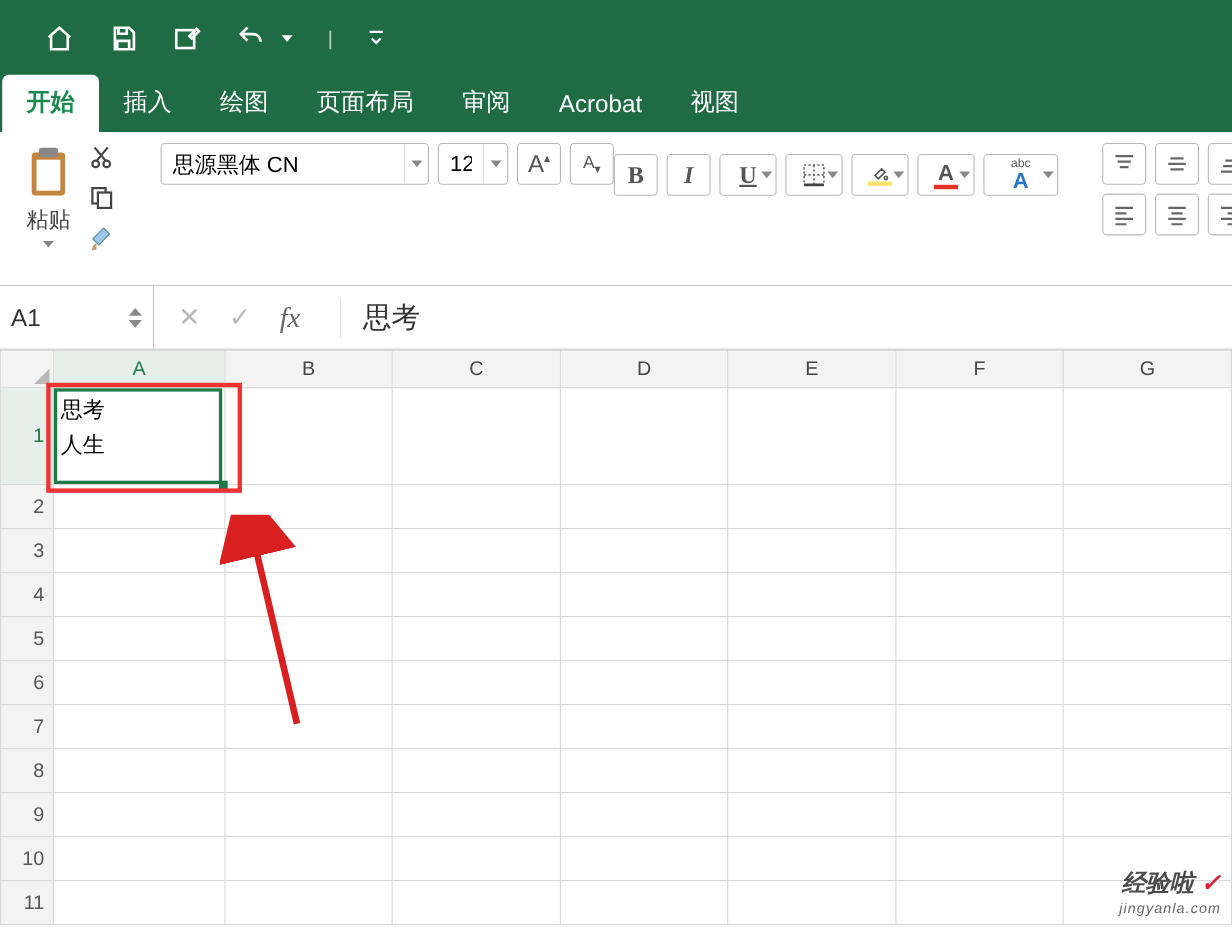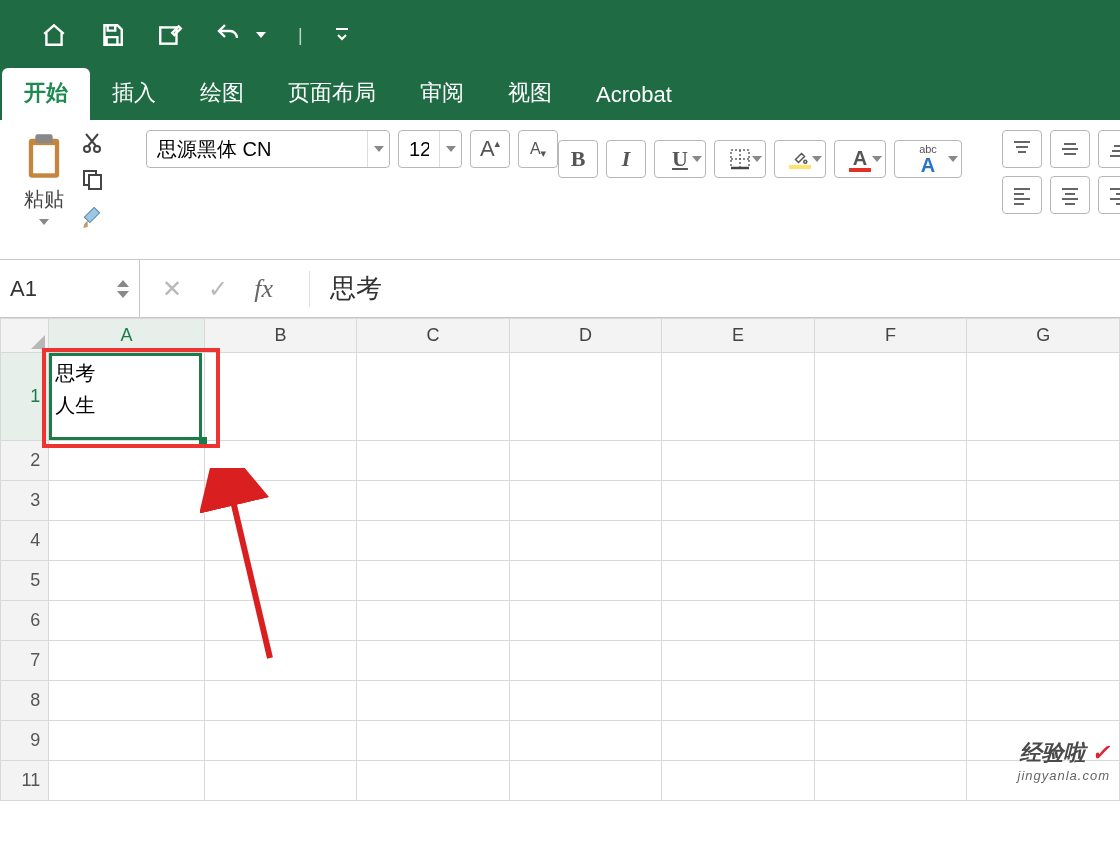--- a/index.html
+++ b/index.html
@@ -67,21 +67,21 @@
   td.cell.a1 { height:88px; vertical-align:top; line-height:1.6; position:relative; }
   .sel-border { position:absolute; border:3px solid #1d7a49; pointer-events:none; }
   .sel-handle { position:absolute; width:8px; height:8px; background:#1d7a49; }
   .red-box { position:absolute; border:4px solid #e33; pointer-events:none; }
   .col-A { width:155px; } .col-rest { width:152px; }
 
   
   .arrow-svg { position:absolute; pointer-events:none; }
 
   
-  .watermark { position:absolute; right:10px; bottom:18px; text-align:right; }
+  .watermark { position:absolute; right:10px; bottom:8px; text-align:right; }
   .wm1 { font-weight:700; font-style:italic; font-size:22px; color:#4a4a4a; text-shadow:1px 1px 0 #fff; }
   .wm1 .chk { color:#d23; }
   .wm2 { font-size:13px; color:#666; letter-spacing:1px; font-style:italic; }
 
   svg { display:block; }
   .dd-tri { width:0;height:0;border-left:5px solid transparent;border-right:5px solid transparent;border-top:6px solid #888; }
 </style>
 </head>
 <body>
 
@@ -117,22 +117,22 @@
       </svg>
   </span>
 </div>
 
 <div class="tabs">
   <div class="tab active">开始</div>
   <div class="tab">插入</div>
   <div class="tab">绘图</div>
   <div class="tab">页面布局</div>
   <div class="tab">审阅</div>
+  <div class="tab">Acrobat</div>
   <div class="tab">视图</div>
-  <div class="tab">Acrobat</div>
 </div>
 
 <div class="ribbon">
 
   <div class="group" style="flex-direction:row;align-items:flex-start;gap:6px;">
     <div class="paste-big">
       <svg class="paste-icon" viewBox="0 0 48 48">
           <rect x="10" y="8" width="28" height="36" rx="3" fill="#c4853f"></rect>
           <rect x="14" y="14" width="20" height="26" fill="#fff"></rect>
           <rect x="16" y="4" width="16" height="8" rx="2" fill="#888"></rect>
@@ -453,20 +453,30 @@
           <th class="rowh">9</th>
           <td class="cell"></td>
           <td class="cell"></td>
           <td class="cell"></td>
           <td class="cell"></td>
           <td class="cell"></td>
           <td class="cell"></td>
           <td class="cell"></td>
         </tr>
     <tr>
+          <th class="rowh">10</th>
+          <td class="cell"></td>
+          <td class="cell"></td>
+          <td class="cell"></td>
+          <td class="cell"></td>
+          <td class="cell"></td>
+          <td class="cell"></td>
+          <td class="cell"></td>
+        </tr>
+    <tr>
           <th class="rowh">11</th>
           <td class="cell"></td>
           <td class="cell"></td>
           <td class="cell"></td>
           <td class="cell"></td>
           <td class="cell"></td>
           <td class="cell"></td>
           <td class="cell"></td>
         </tr>
   </tbody>

